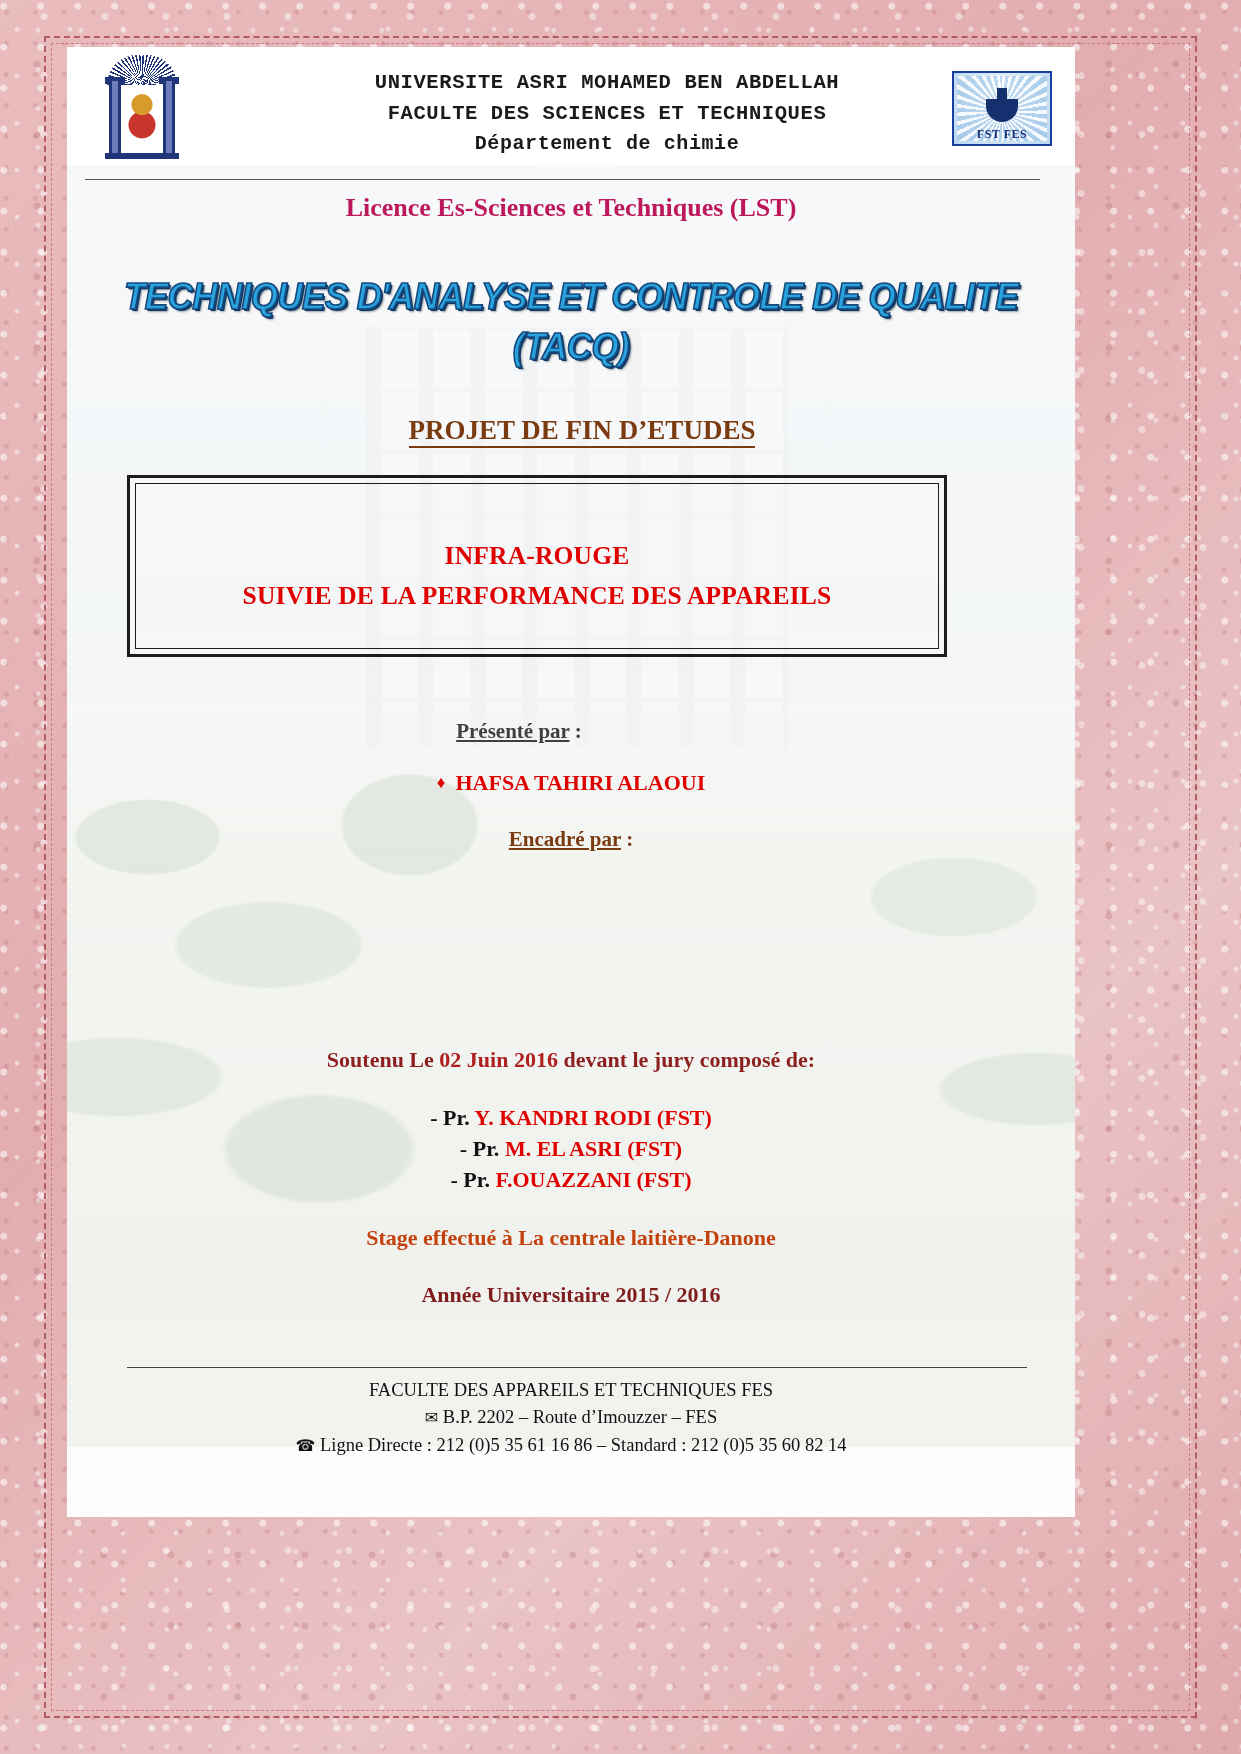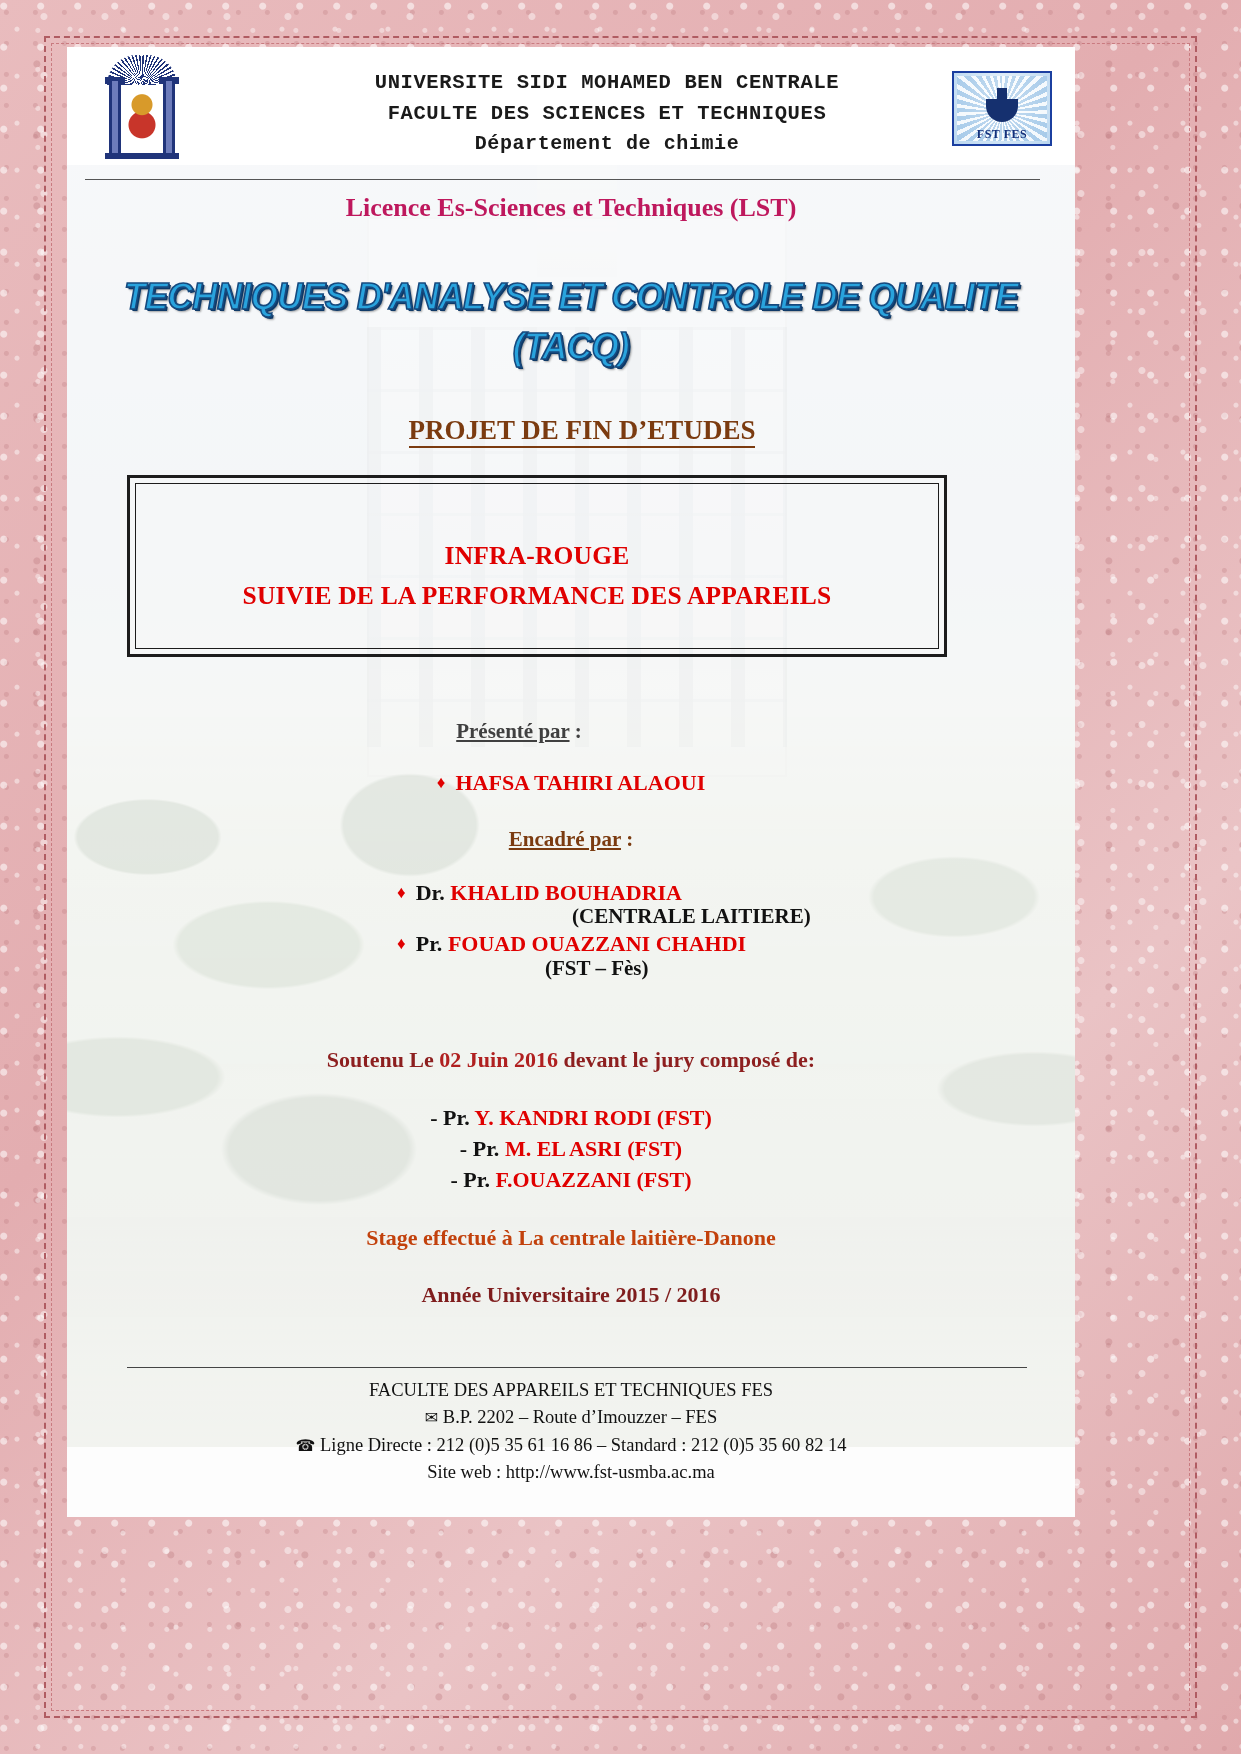--- a/index.html
+++ b/index.html
@@ -542,21 +542,21 @@
           <div class="ml-cap-l"></div>
           <div class="ml-cap-r"></div>
           <div class="ml-col-l"></div>
           <div class="ml-col-r"></div>
           <div class="ml-emblem"></div>
           <div class="ml-base"></div>
         </div>
       </div>
 
       <div class="header-titles">
-        <div class="l1">UNIVERSITE SIDI MOHAMED BEN CENTRALE</div>
+        <div class="l1">UNIVERSITE ASRI MOHAMED BEN ABDELLAH</div>
         <div class="l2">FACULTE DES SCIENCES ET TECHNIQUES</div>
         <div class="l3">Département de chimie</div>
       </div>
 
       <div class="logo-right">
         <div class="fst-inner">
           <div class="fst-rays"></div>
           <div class="fst-flask"></div>
         </div>
         <div class="fst-label">FST FES</div>
@@ -590,32 +590,20 @@
     </div>
 
     <div class="student">
       <span class="bullet">♦</span><span>HAFSA TAHIRI ALAOUI</span>
     </div>
 
     <div class="encadre-label">
       <u>Encadré par</u><span> :</span>
     </div>
 
-    <div class="supervisors">
-      <div class="sup-row">
-        <span class="bullet">♦</span><span>Dr.</span>
-        <span class="sup-name">KHALID BOUHADRIA</span>
-        <span class="sup-aff">(CENTRALE LAITIERE)</span>
-      </div>
-      <div class="sup-row">
-        <span class="bullet">♦</span><span>Pr.</span>
-        <span class="sup-name">FOUAD OUAZZANI CHAHDI</span>
-        <span class="sup-aff2">(FST – Fès)</span>
-      </div>
-    </div>
 
     <div class="soutenu">
       <span class="dark">Soutenu Le</span>
       <span>02 Juin 2016</span>
       <span class="dark">devant le jury composé de:</span>
     </div>
 
     <div class="jury">
       <div>
         <span>-</span>
@@ -646,17 +634,16 @@
     <div class="footer">
       <span class="fline">FACULTE DES APPAREILS ET TECHNIQUES FES</span>
       <span class="fline">
         <span class="glyph">✉</span>
         <span>B.P. 2202 – Route d’Imouzzer – FES</span>
       </span>
       <span class="fline">
         <span class="glyph">☎</span>
         <span>Ligne Directe : 212 (0)5 35 61 16 86 – Standard : 212 (0)5 35 60 82 14</span>
       </span>
-      <span class="fline">Site web : http://www.fst-usmba.ac.ma</span>
     </div>
 
   </div>
 </div>
 
 </body></html>

